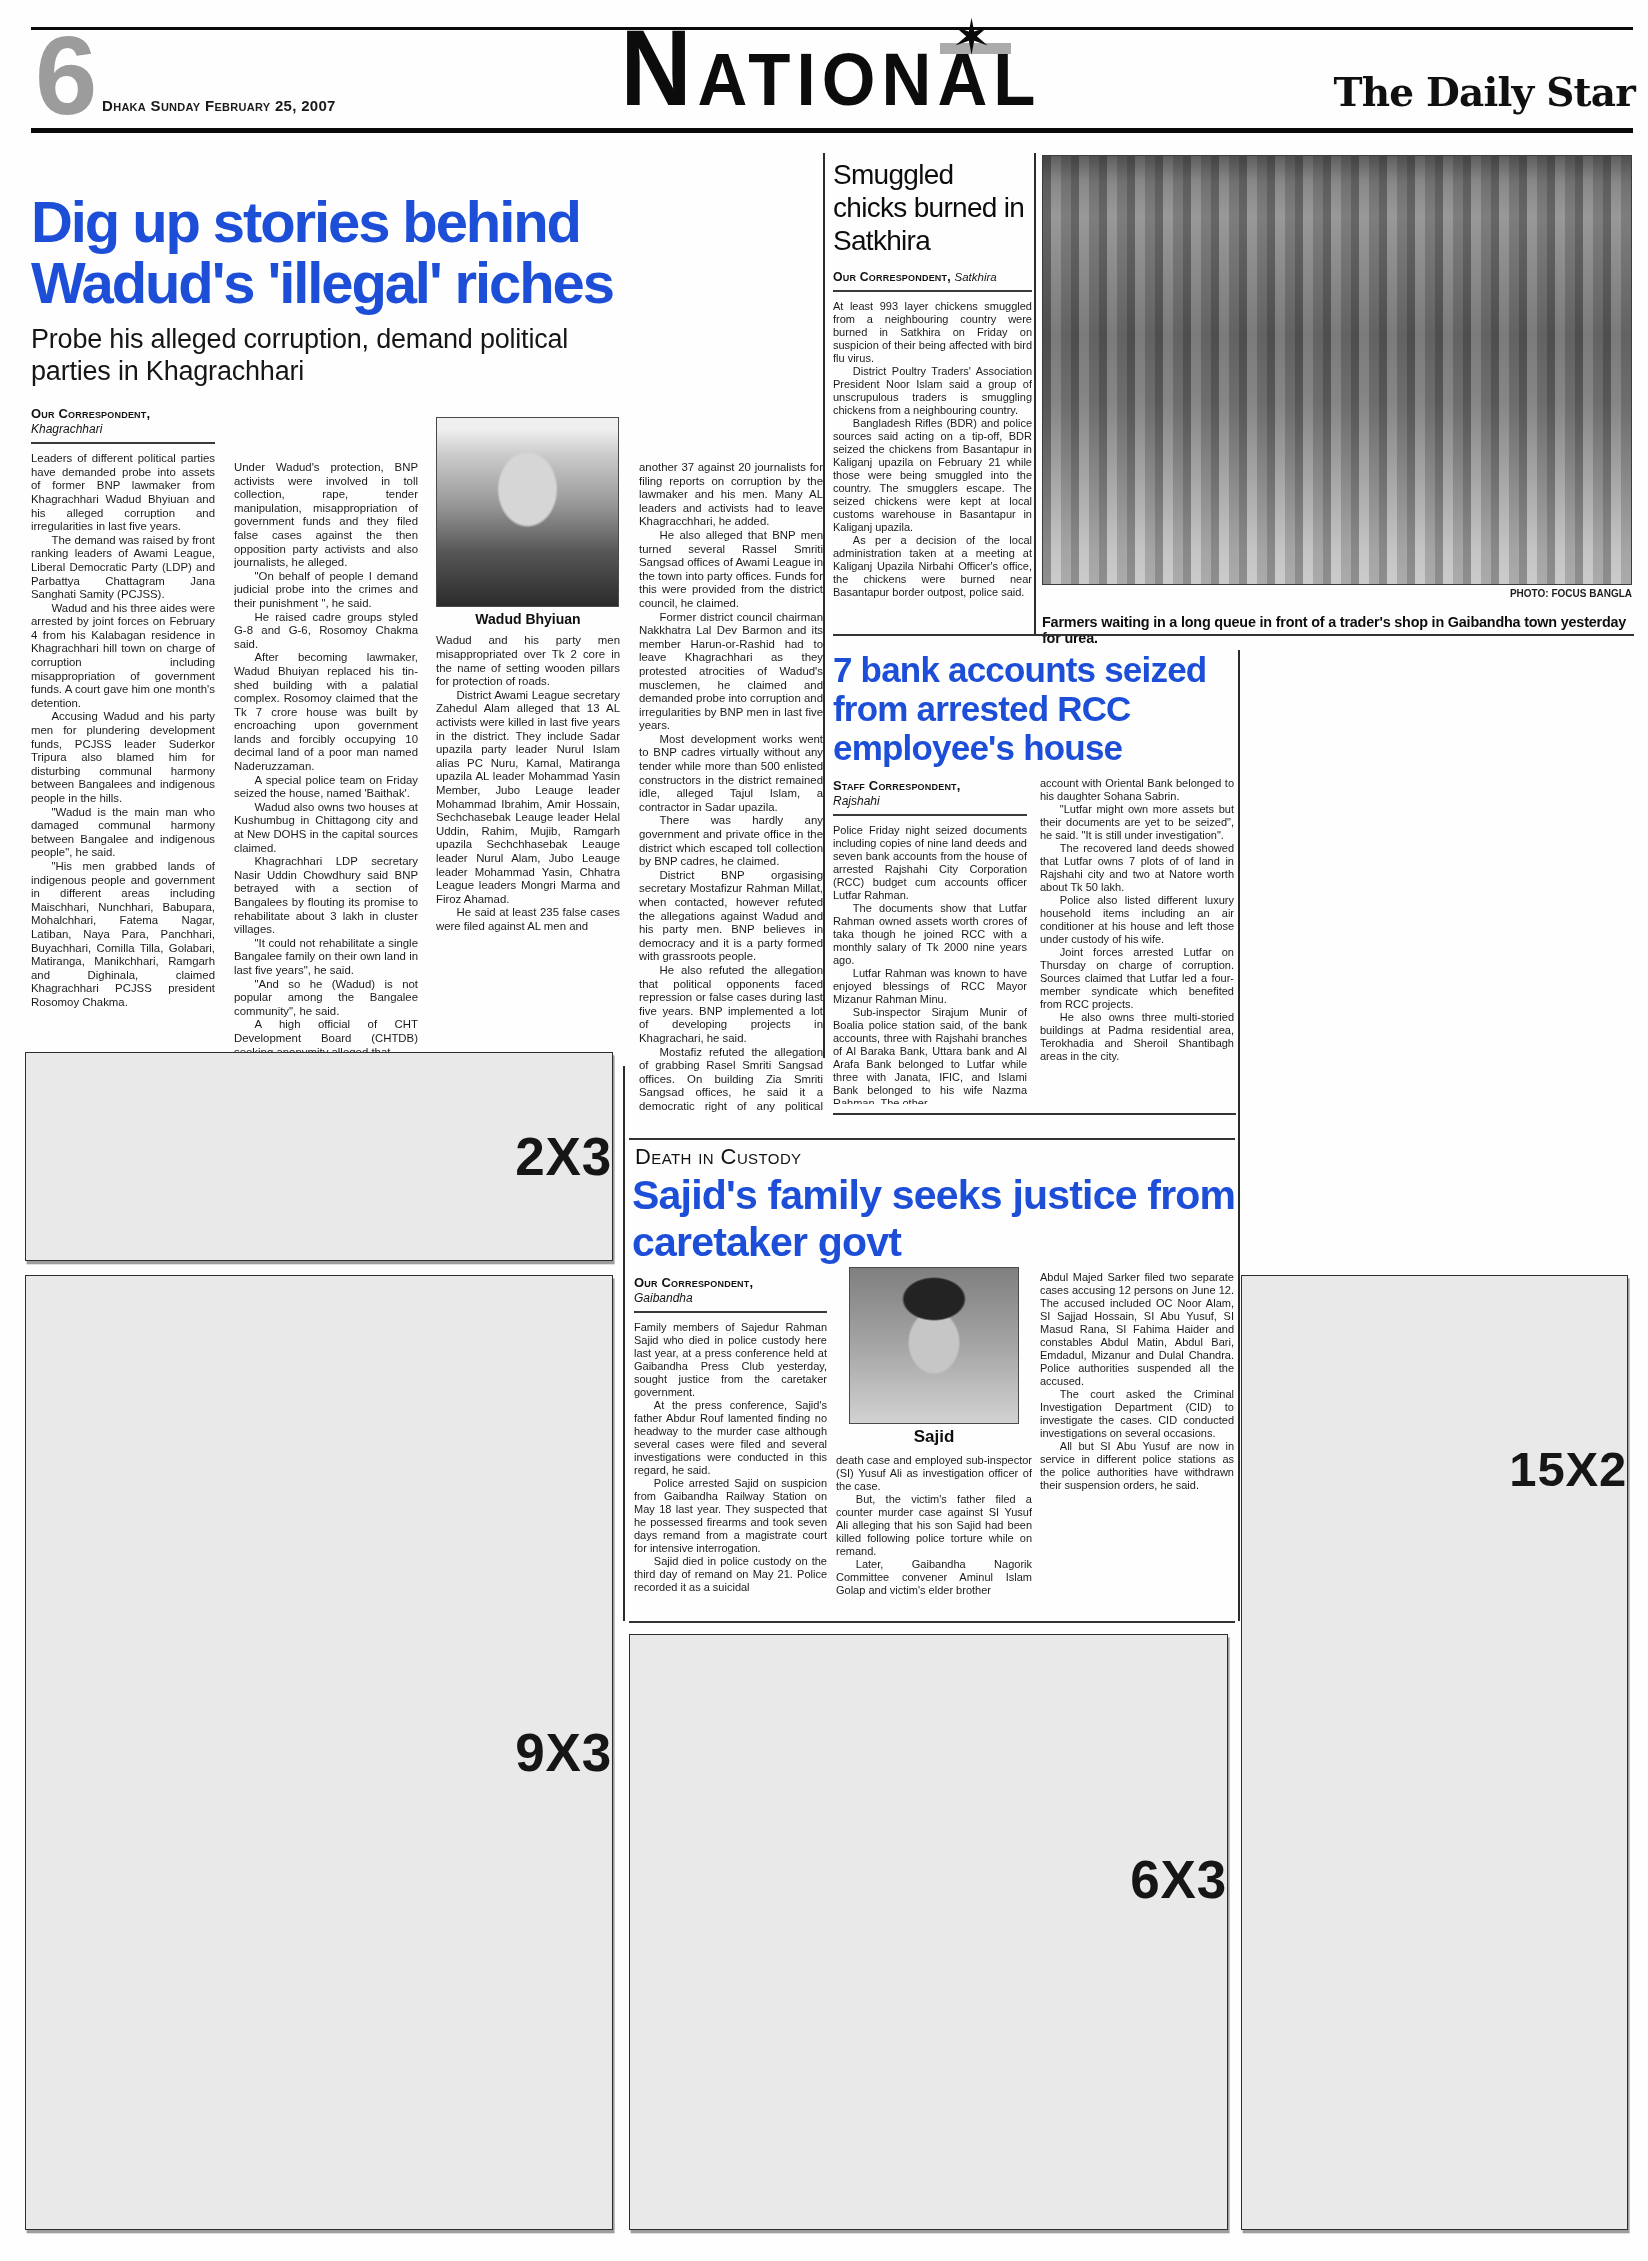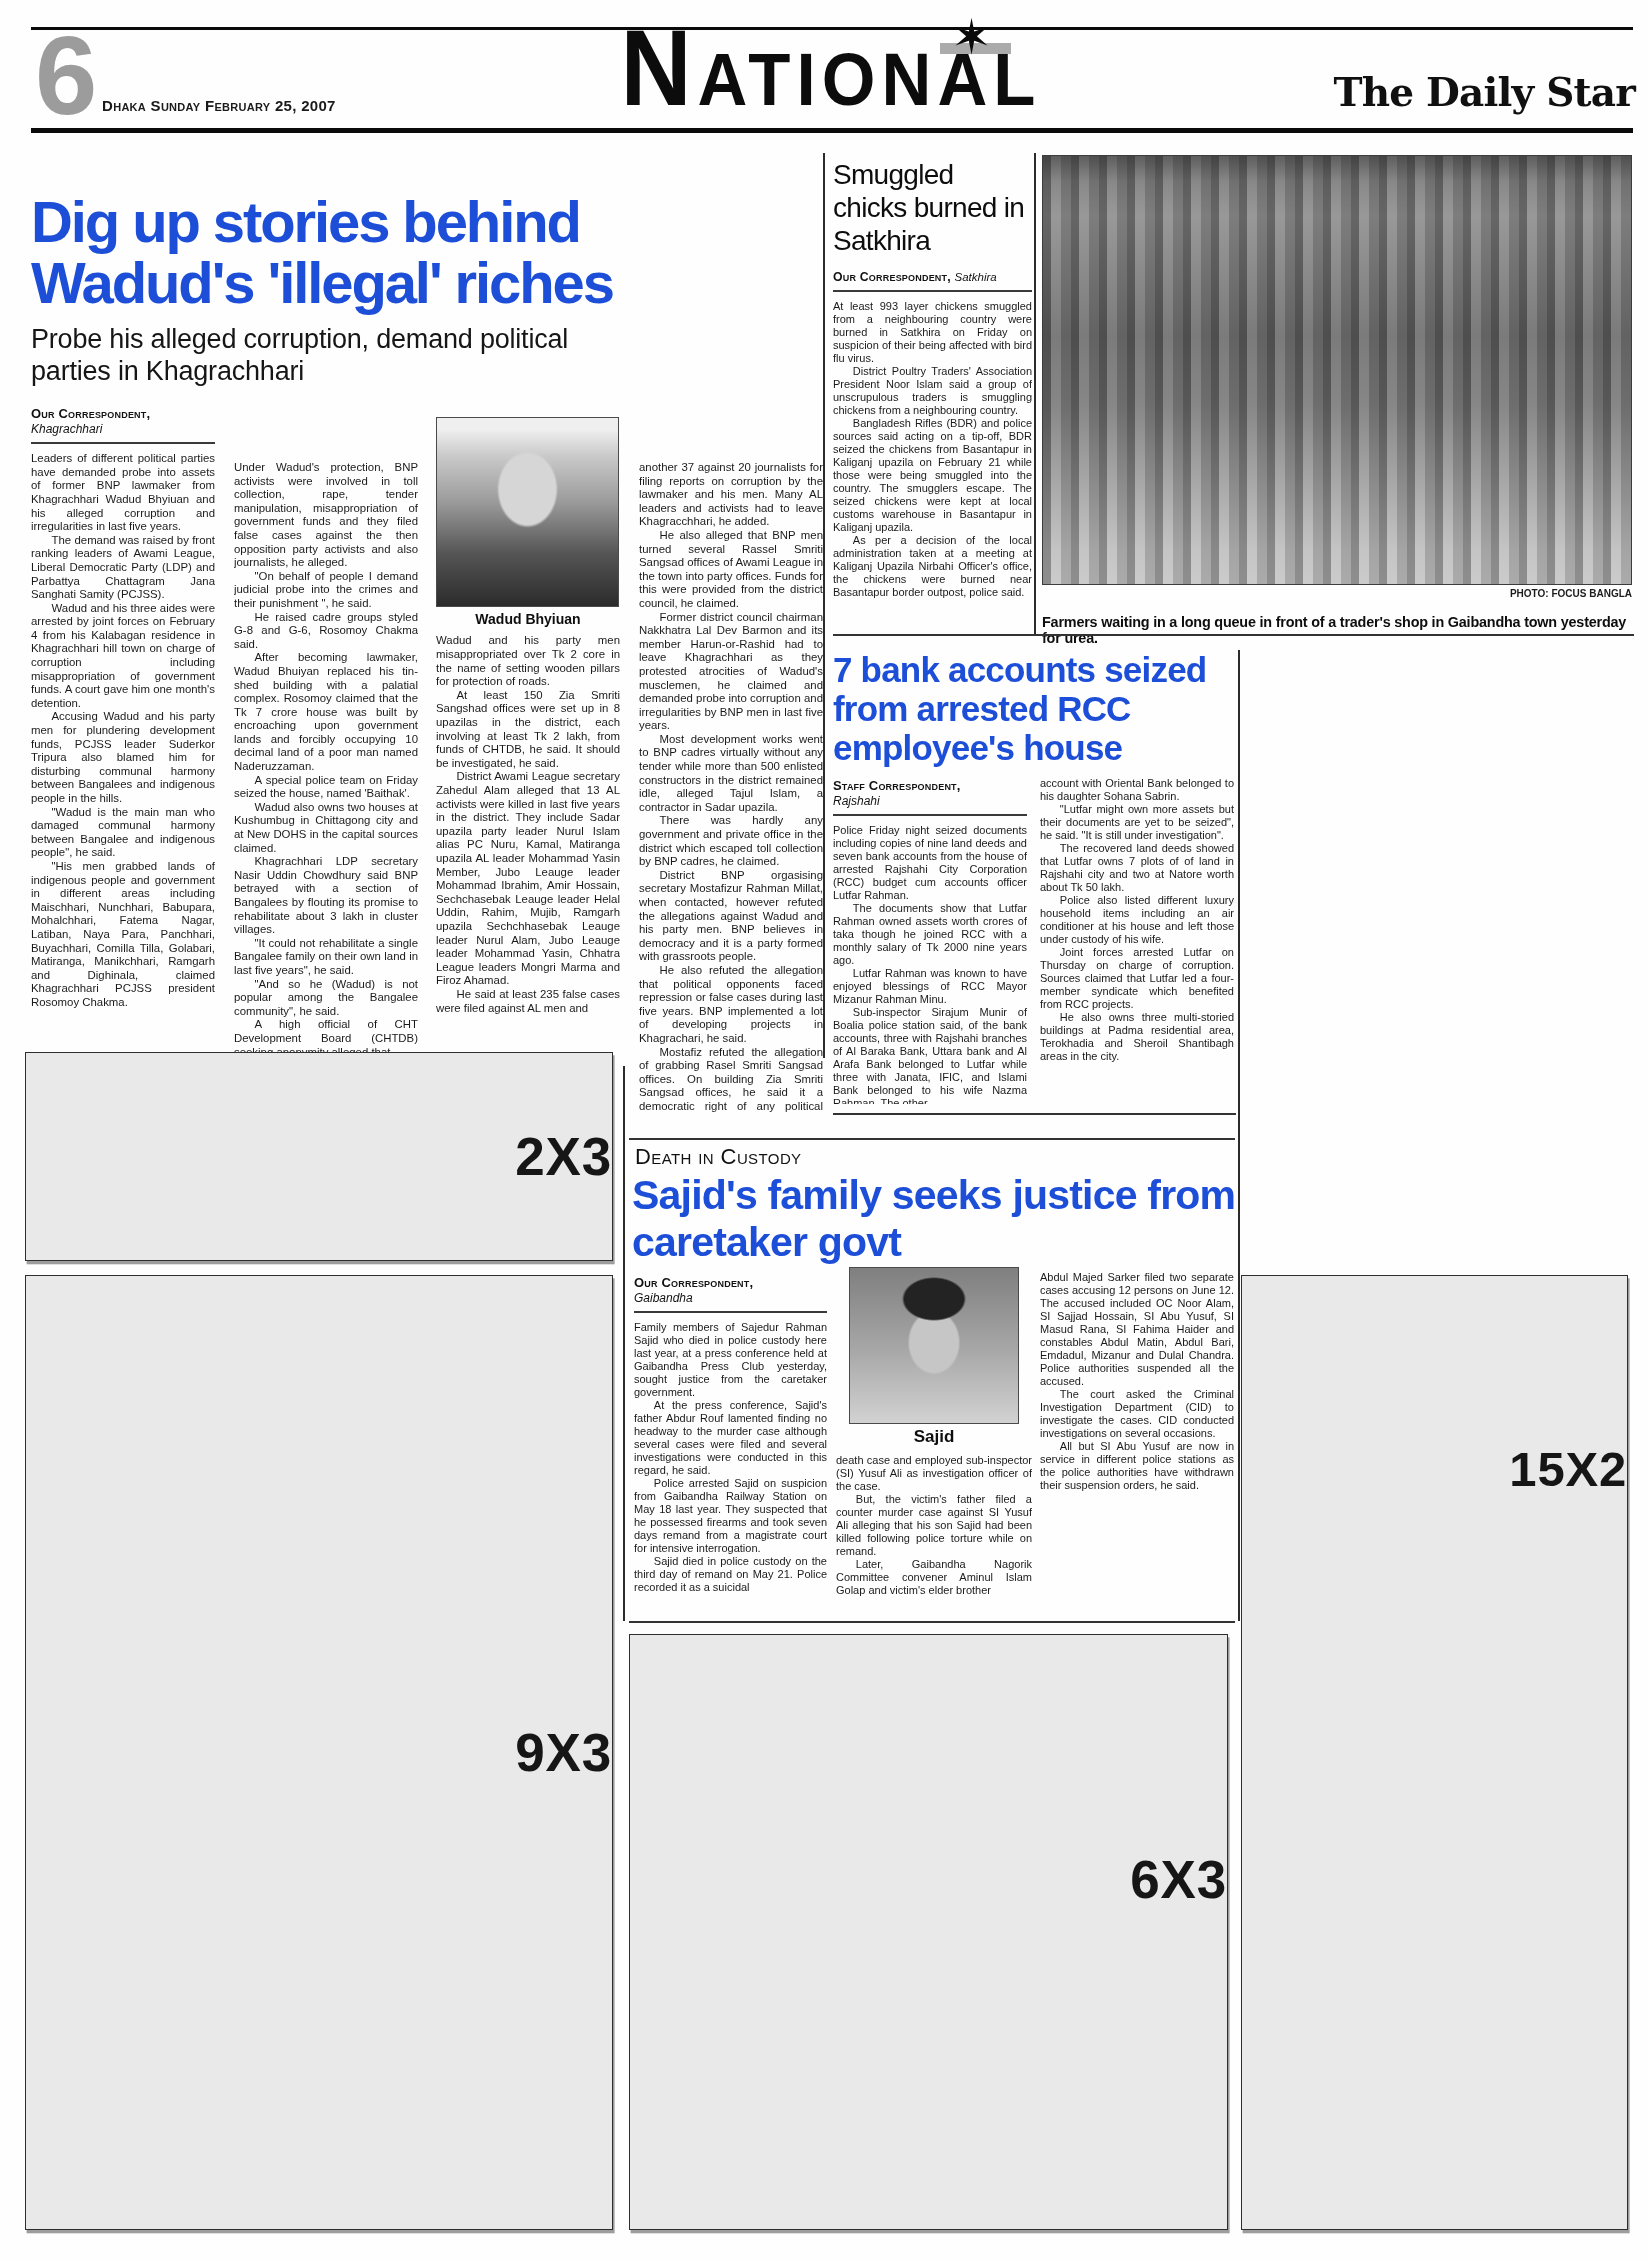--- a/index.html
+++ b/index.html
@@ -125,21 +125,20 @@
         <p>"And so he (Wadud) is not popular among the Bangalee community", he said.</p>
         <p>A high official of CHT Development Board (CHTDB) seeking anonymity alleged that</p>
       </div>
   </div>
 
   <div class="col main-col" style="left:436px;top:417px;width:184px">
     <div class="photo photo-wadud"></div>
     <div class="photo-cap">Wadud Bhyiuan</div>
     <div class="paras" style="height:418px">
         <p>Wadud and his party men misappropriated over Tk 2 core in the name of setting wooden pillars for protection of roads.</p>
-        <p>At least 150 Zia Smriti Sangshad offices were set up in 8 upazilas in the district, each involving at least Tk 2 lakh,  from funds of CHTDB, he said. It should be investigated, he said.</p>
         <p>District Awami League secretary Zahedul Alam alleged that 13 AL activists were killed in last five years in the district. They include Sadar upazila party leader Nurul Islam alias PC Nuru, Kamal, Matiranga upazila AL leader Mohammad Yasin Member, Jubo Leauge leader Mohammad Ibrahim, Amir Hossain, Sechchasebak Leauge leader Helal Uddin, Rahim, Mujib, Ramgarh upazila Sechchhasebak Leauge leader Nurul Alam, Jubo Leauge leader Mohammad Yasin, Chhatra League leaders Mongri Marma and Firoz Ahamad.</p>
         <p>He said at least 235 false cases were filed against AL men and</p>
       </div>
   </div>
 
   <div class="col main-col" style="left:639px;top:461px;width:184px">
     <div class="paras" style="height:652px">
         <p>another 37 against 20 journalists for filing reports on corruption by the lawmaker and his men. Many AL leaders and activists had to leave Khagracchhari, he added.</p>
         <p>He also alleged that BNP men turned several Rassel Smriti Sangsad offices of Awami League in the town into party offices. Funds for this were provided from the district council, he claimed.</p>
         <p>Former district council chairman Nakkhatra Lal Dev Barmon and its member Harun-or-Rashid had to leave Khagrachhari as they protested atrocities of Wadud's musclemen, he claimed and demanded probe into corruption and irregularities by BNP men in last five years.</p>

